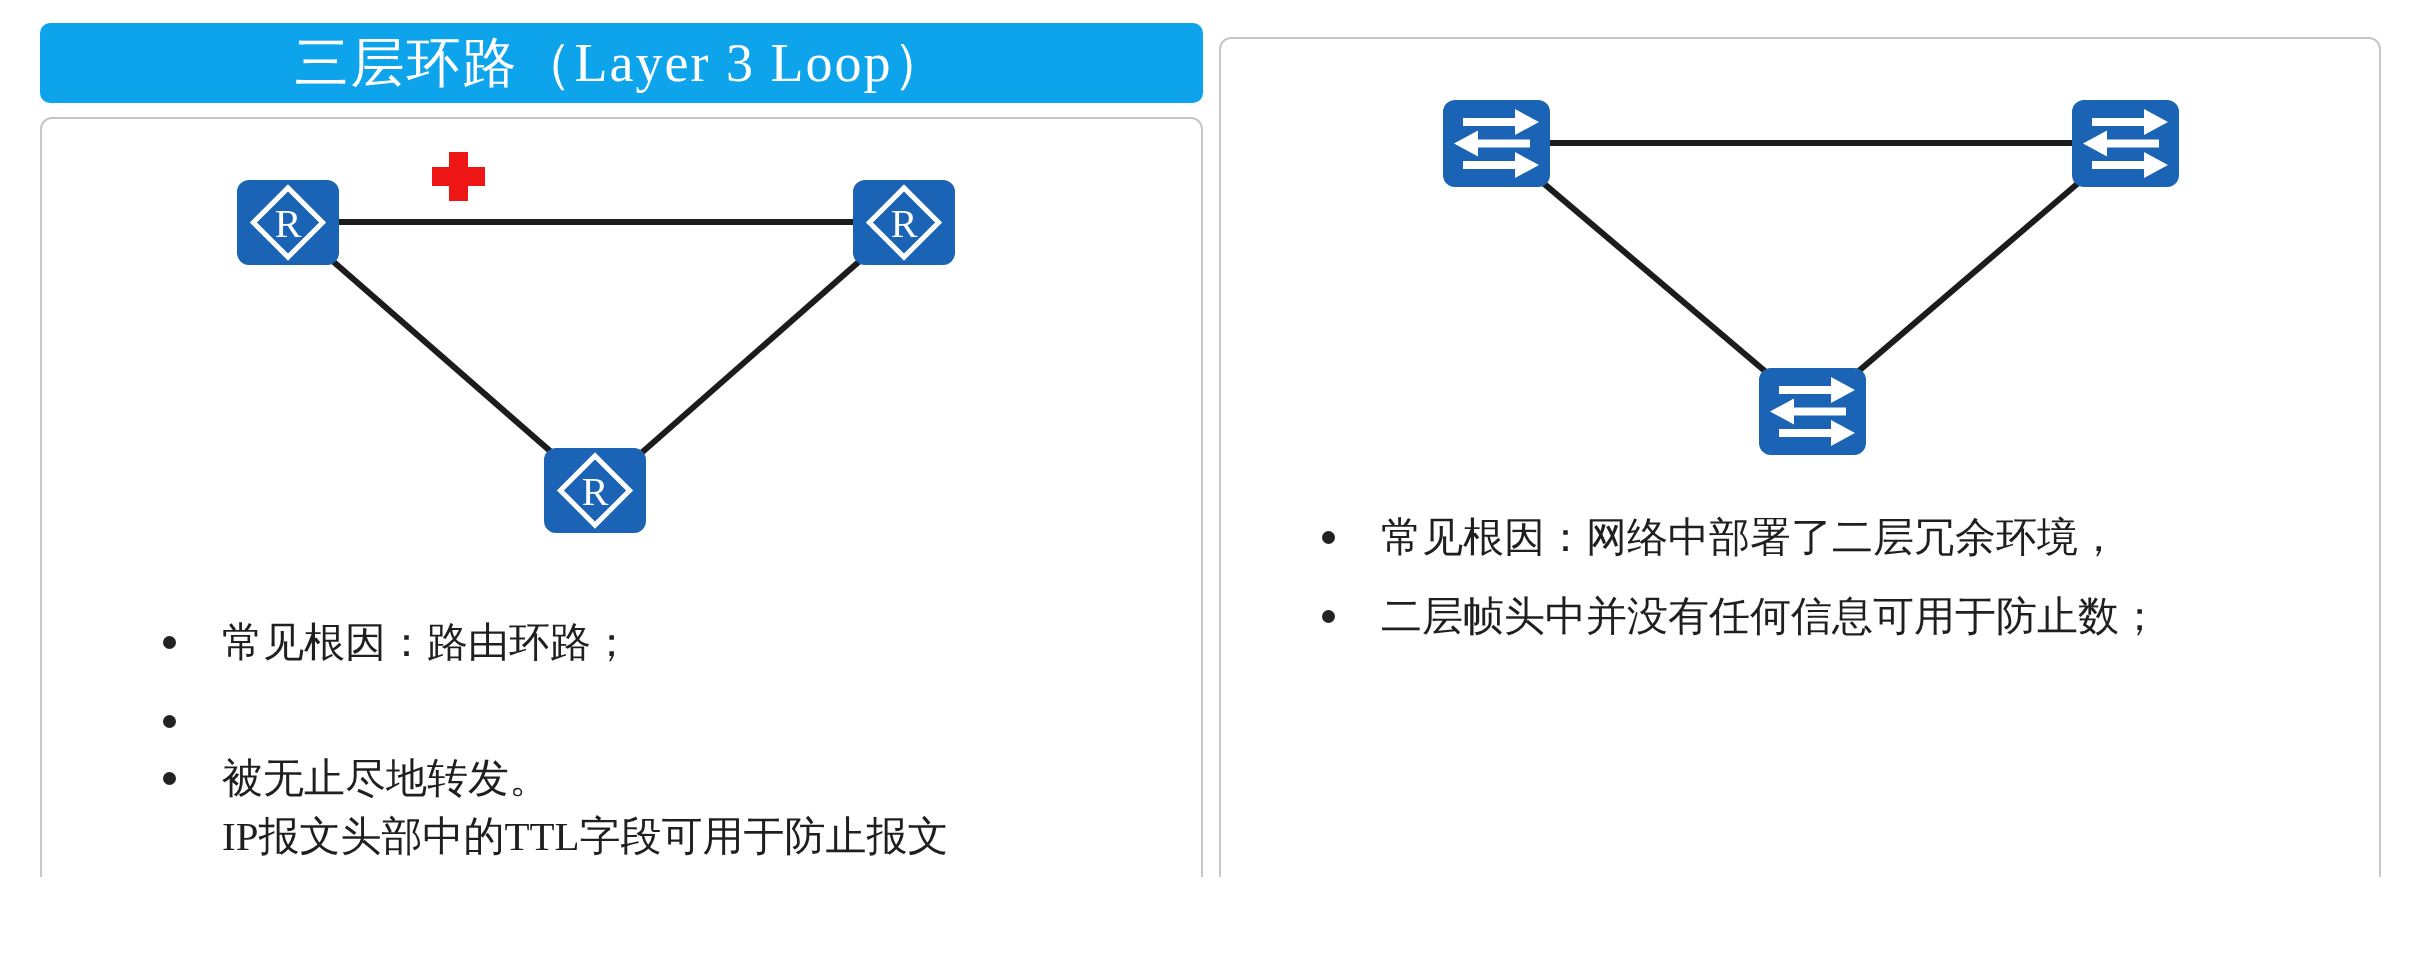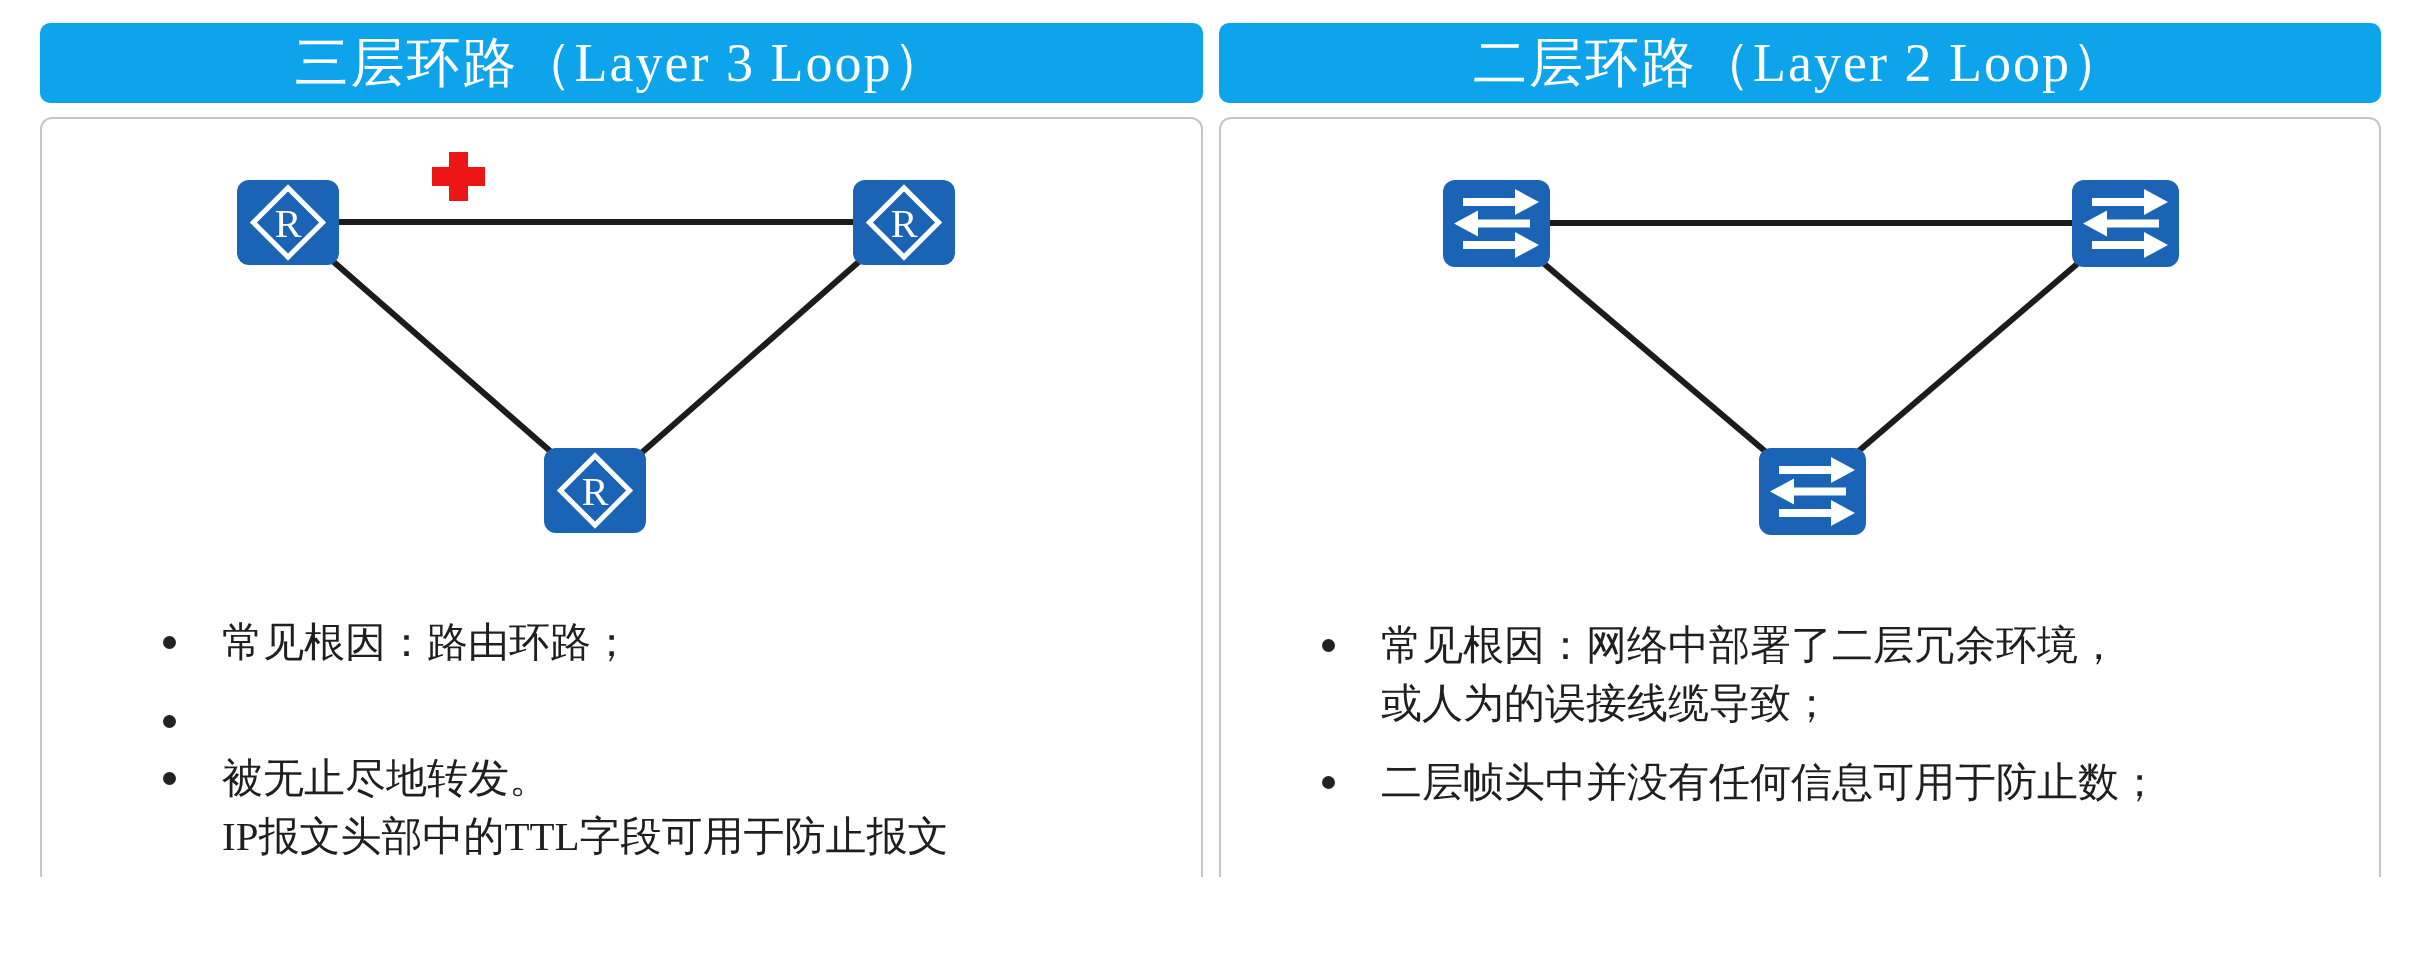--- a/index.html
+++ b/index.html
@@ -126,38 +126,34 @@
           <div class="bullet-text">
             <div>被无止尽地转发。</div>
             <div>IP报文头部中的TTL字段可用于防止报文</div>
           </div>
         </li>
       </ul>
     </div>
   </section>
 
   <section class="panel" style="left:1219px;width:1162px">
-    <header class="panel-header">
-      <span class="panel-title">二层环路（Layer 2 Loop）</span>
-    </header>
     <div class="panel-body">
       <svg class="diagram" width="1158" height="460" viewBox="0 0 1158 460">
         <line class="link" x1="275" y1="104" x2="904" y2="104"></line>
         <line class="link" x1="275" y1="104" x2="591" y2="372"></line>
         <line class="link" x1="904" y1="104" x2="591" y2="372"></line>
         <use href="#switch-dev" x="222" y="61"></use>
         <use href="#switch-dev" x="851" y="61"></use>
         <use href="#switch-dev" x="538" y="329"></use>
       </svg>
-      <ul class="bullets" style="left:101px;top:497px">
+      <ul class="bullets" style="left:101px;top:469px">
         <li class="bullet-item">
           <span class="bullet-dot"></span>
           <div class="bullet-text">
             <div>常见根因：网络中部署了二层冗余环境，</div>
-            <div>或人为的误接线缆导致；</div>
           </div>
         </li>
         <li class="bullet-item">
           <span class="bullet-dot"></span>
           <div class="bullet-text">
             <div>二层帧头中并没有任何信息可用于防止数；</div>
           </div>
         </li>
       </ul>
     </div>

